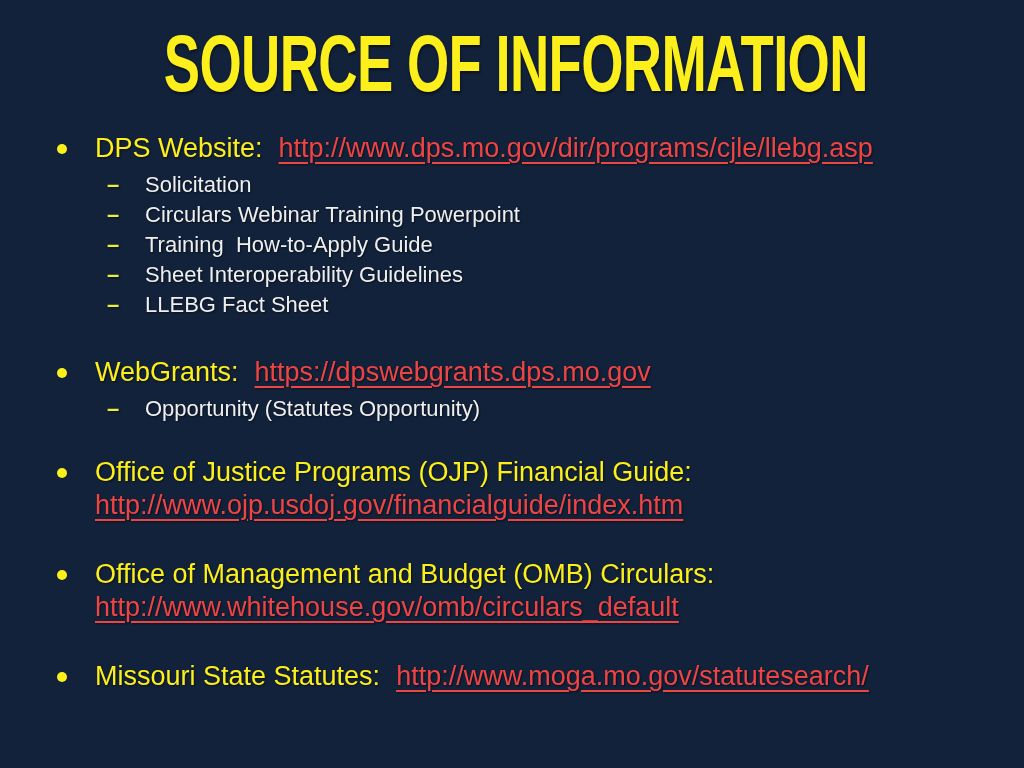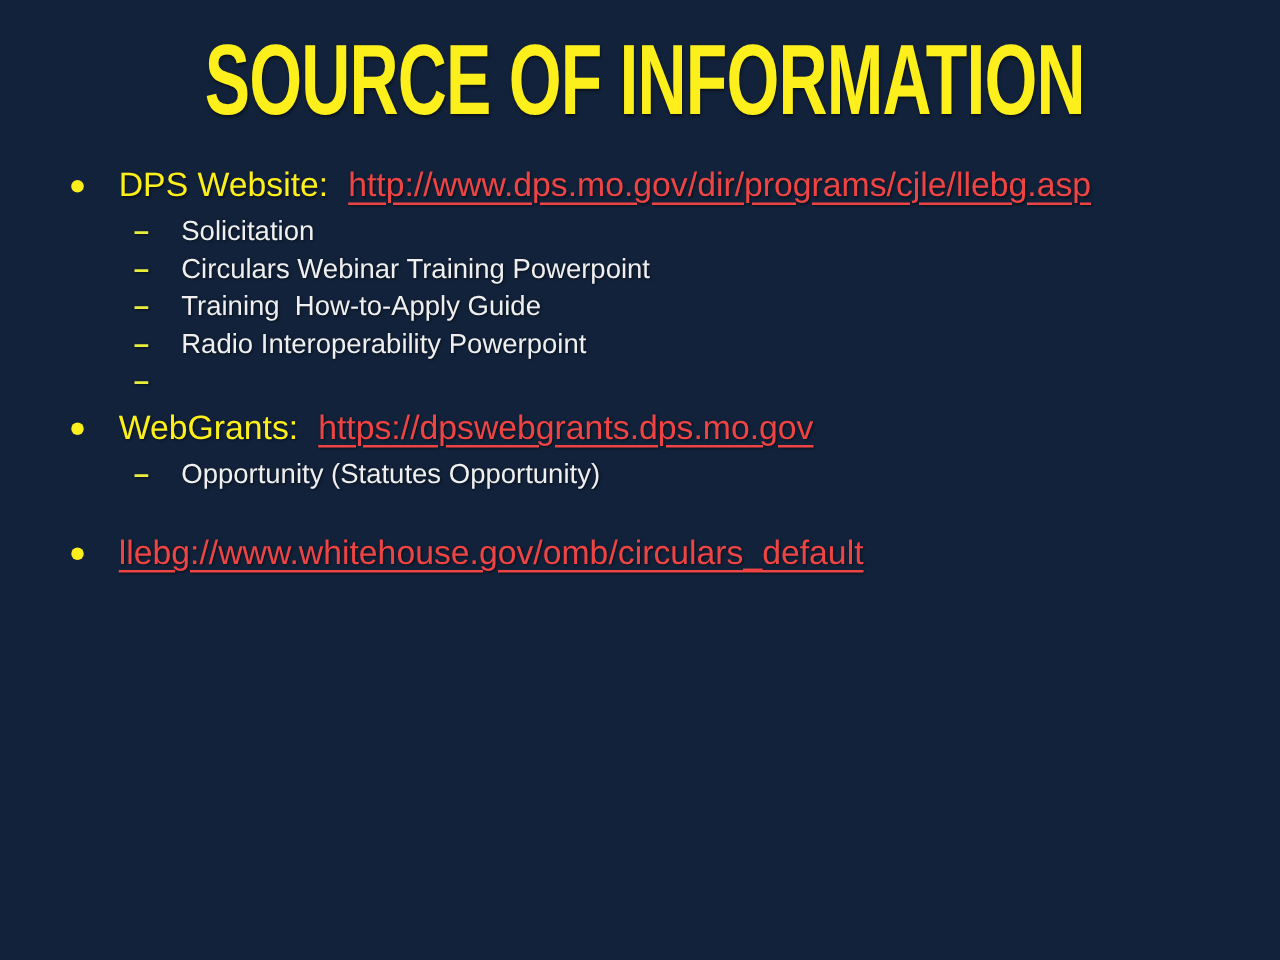--- a/index.html
+++ b/index.html
@@ -92,35 +92,45 @@
 
   <div class="content">
 
     <div class="bullet-group">
       <span class="dot"></span>
       <span class="label inline">DPS Website:</span><a class="link">http://www.dps.mo.gov/dir/programs/cjle/llebg.asp</a>
       <ul class="sub-list">
         <li><span class="dash">–</span><span>Solicitation</span></li>
         <li><span class="dash">–</span><span>Circulars Webinar Training Powerpoint</span></li>
         <li><span class="dash">–</span><span>Training  How-to-Apply Guide</span></li>
-        <li><span class="dash">–</span><span>Radio Interoperability Powerpoint</span></li>
-        <li><span class="dash">–</span></li>
+        <li><span class="dash">–</span><span>Sheet Interoperability Guidelines</span></li>
+        <li><span class="dash">–</span><span>LLEBG Fact Sheet</span></li>
       </ul>
     </div>
 
     <div class="bullet-group tight">
       <span class="dot"></span>
       <span class="label inline">WebGrants:</span><a class="link">https://dpswebgrants.dps.mo.gov</a>
       <ul class="sub-list">
         <li><span class="dash">–</span><span>Opportunity (Statutes Opportunity)</span></li>
       </ul>
     </div>
 
+    <div class="bullet-group">
+      <span class="dot"></span>
+      <span class="label">Office of Justice Programs (OJP) Financial Guide:</span>
+      <a class="link block">http://www.ojp.usdoj.gov/financialguide/index.htm</a>
+    </div>
 
     <div class="bullet-group">
       <span class="dot"></span>
-      <a class="link block">llebg://www.whitehouse.gov/omb/circulars_default</a>
+      <span class="label">Office of Management and Budget (OMB) Circulars:</span>
+      <a class="link block">http://www.whitehouse.gov/omb/circulars_default</a>
     </div>
 
+    <div class="bullet-group">
+      <span class="dot"></span>
+      <span class="label inline">Missouri State Statutes:</span><a class="link">http://www.moga.mo.gov/statutesearch/</a>
+    </div>
 
   </div>
 
 </div>
 
 </body></html>

